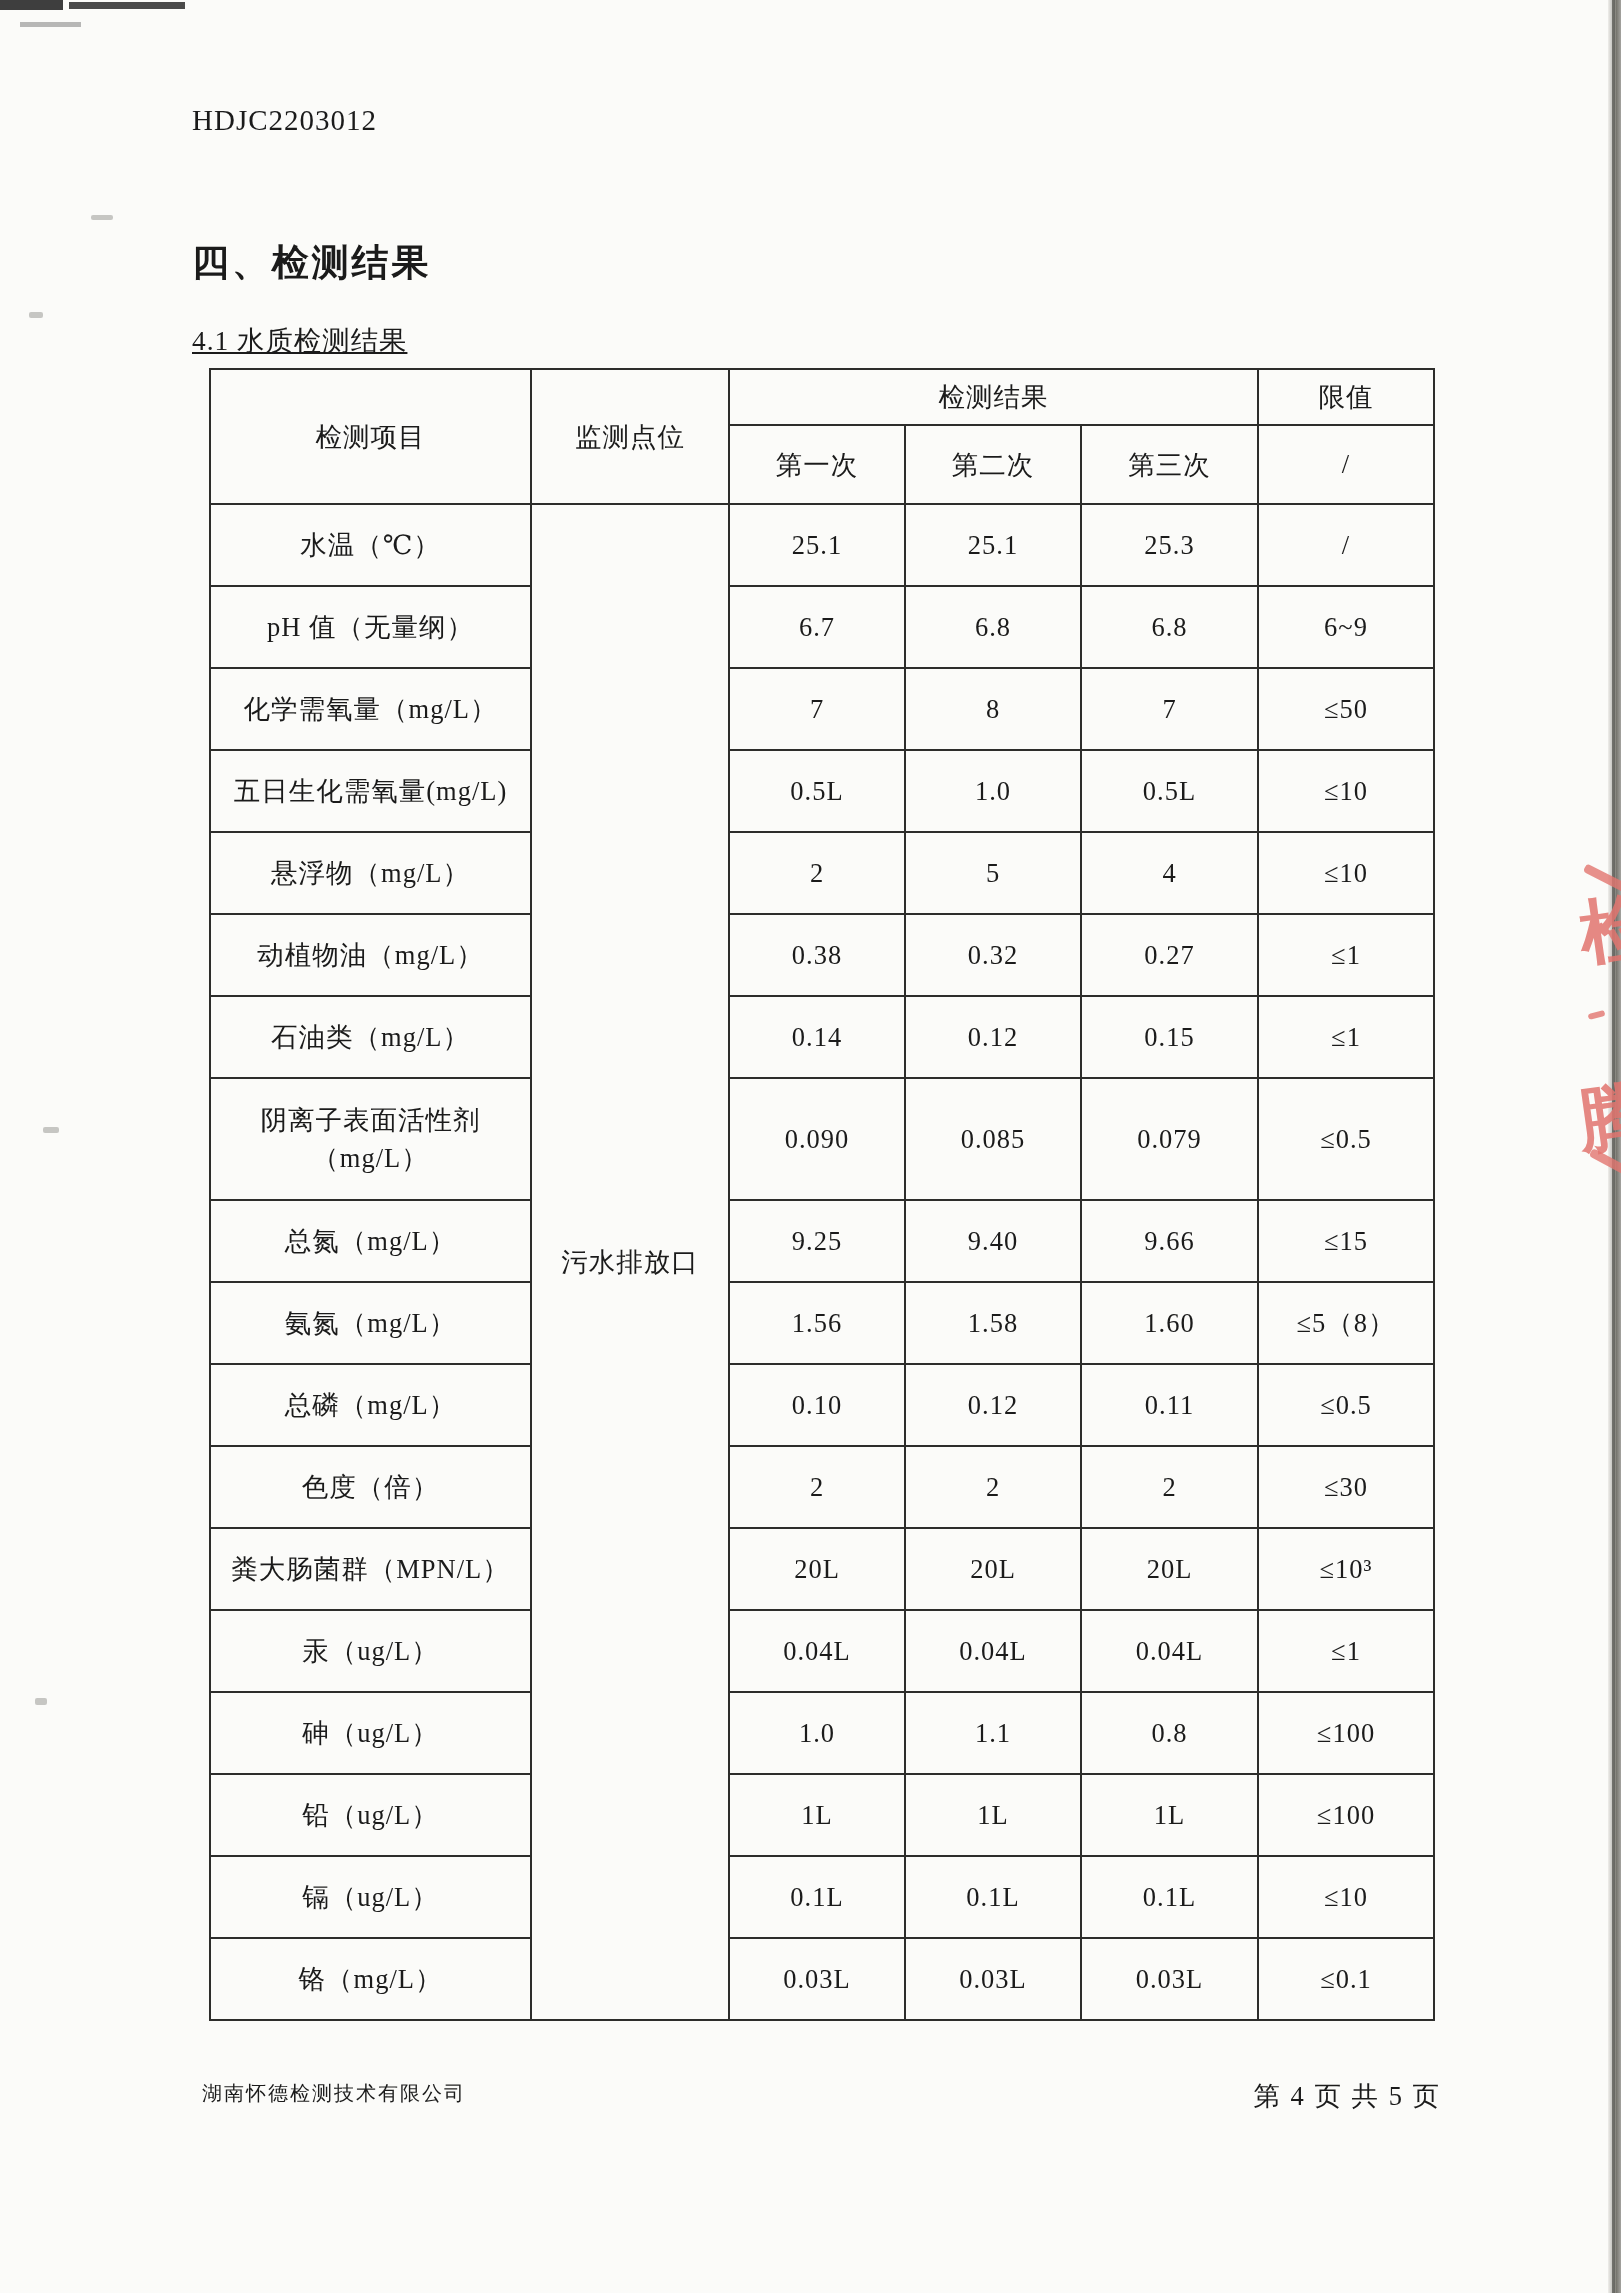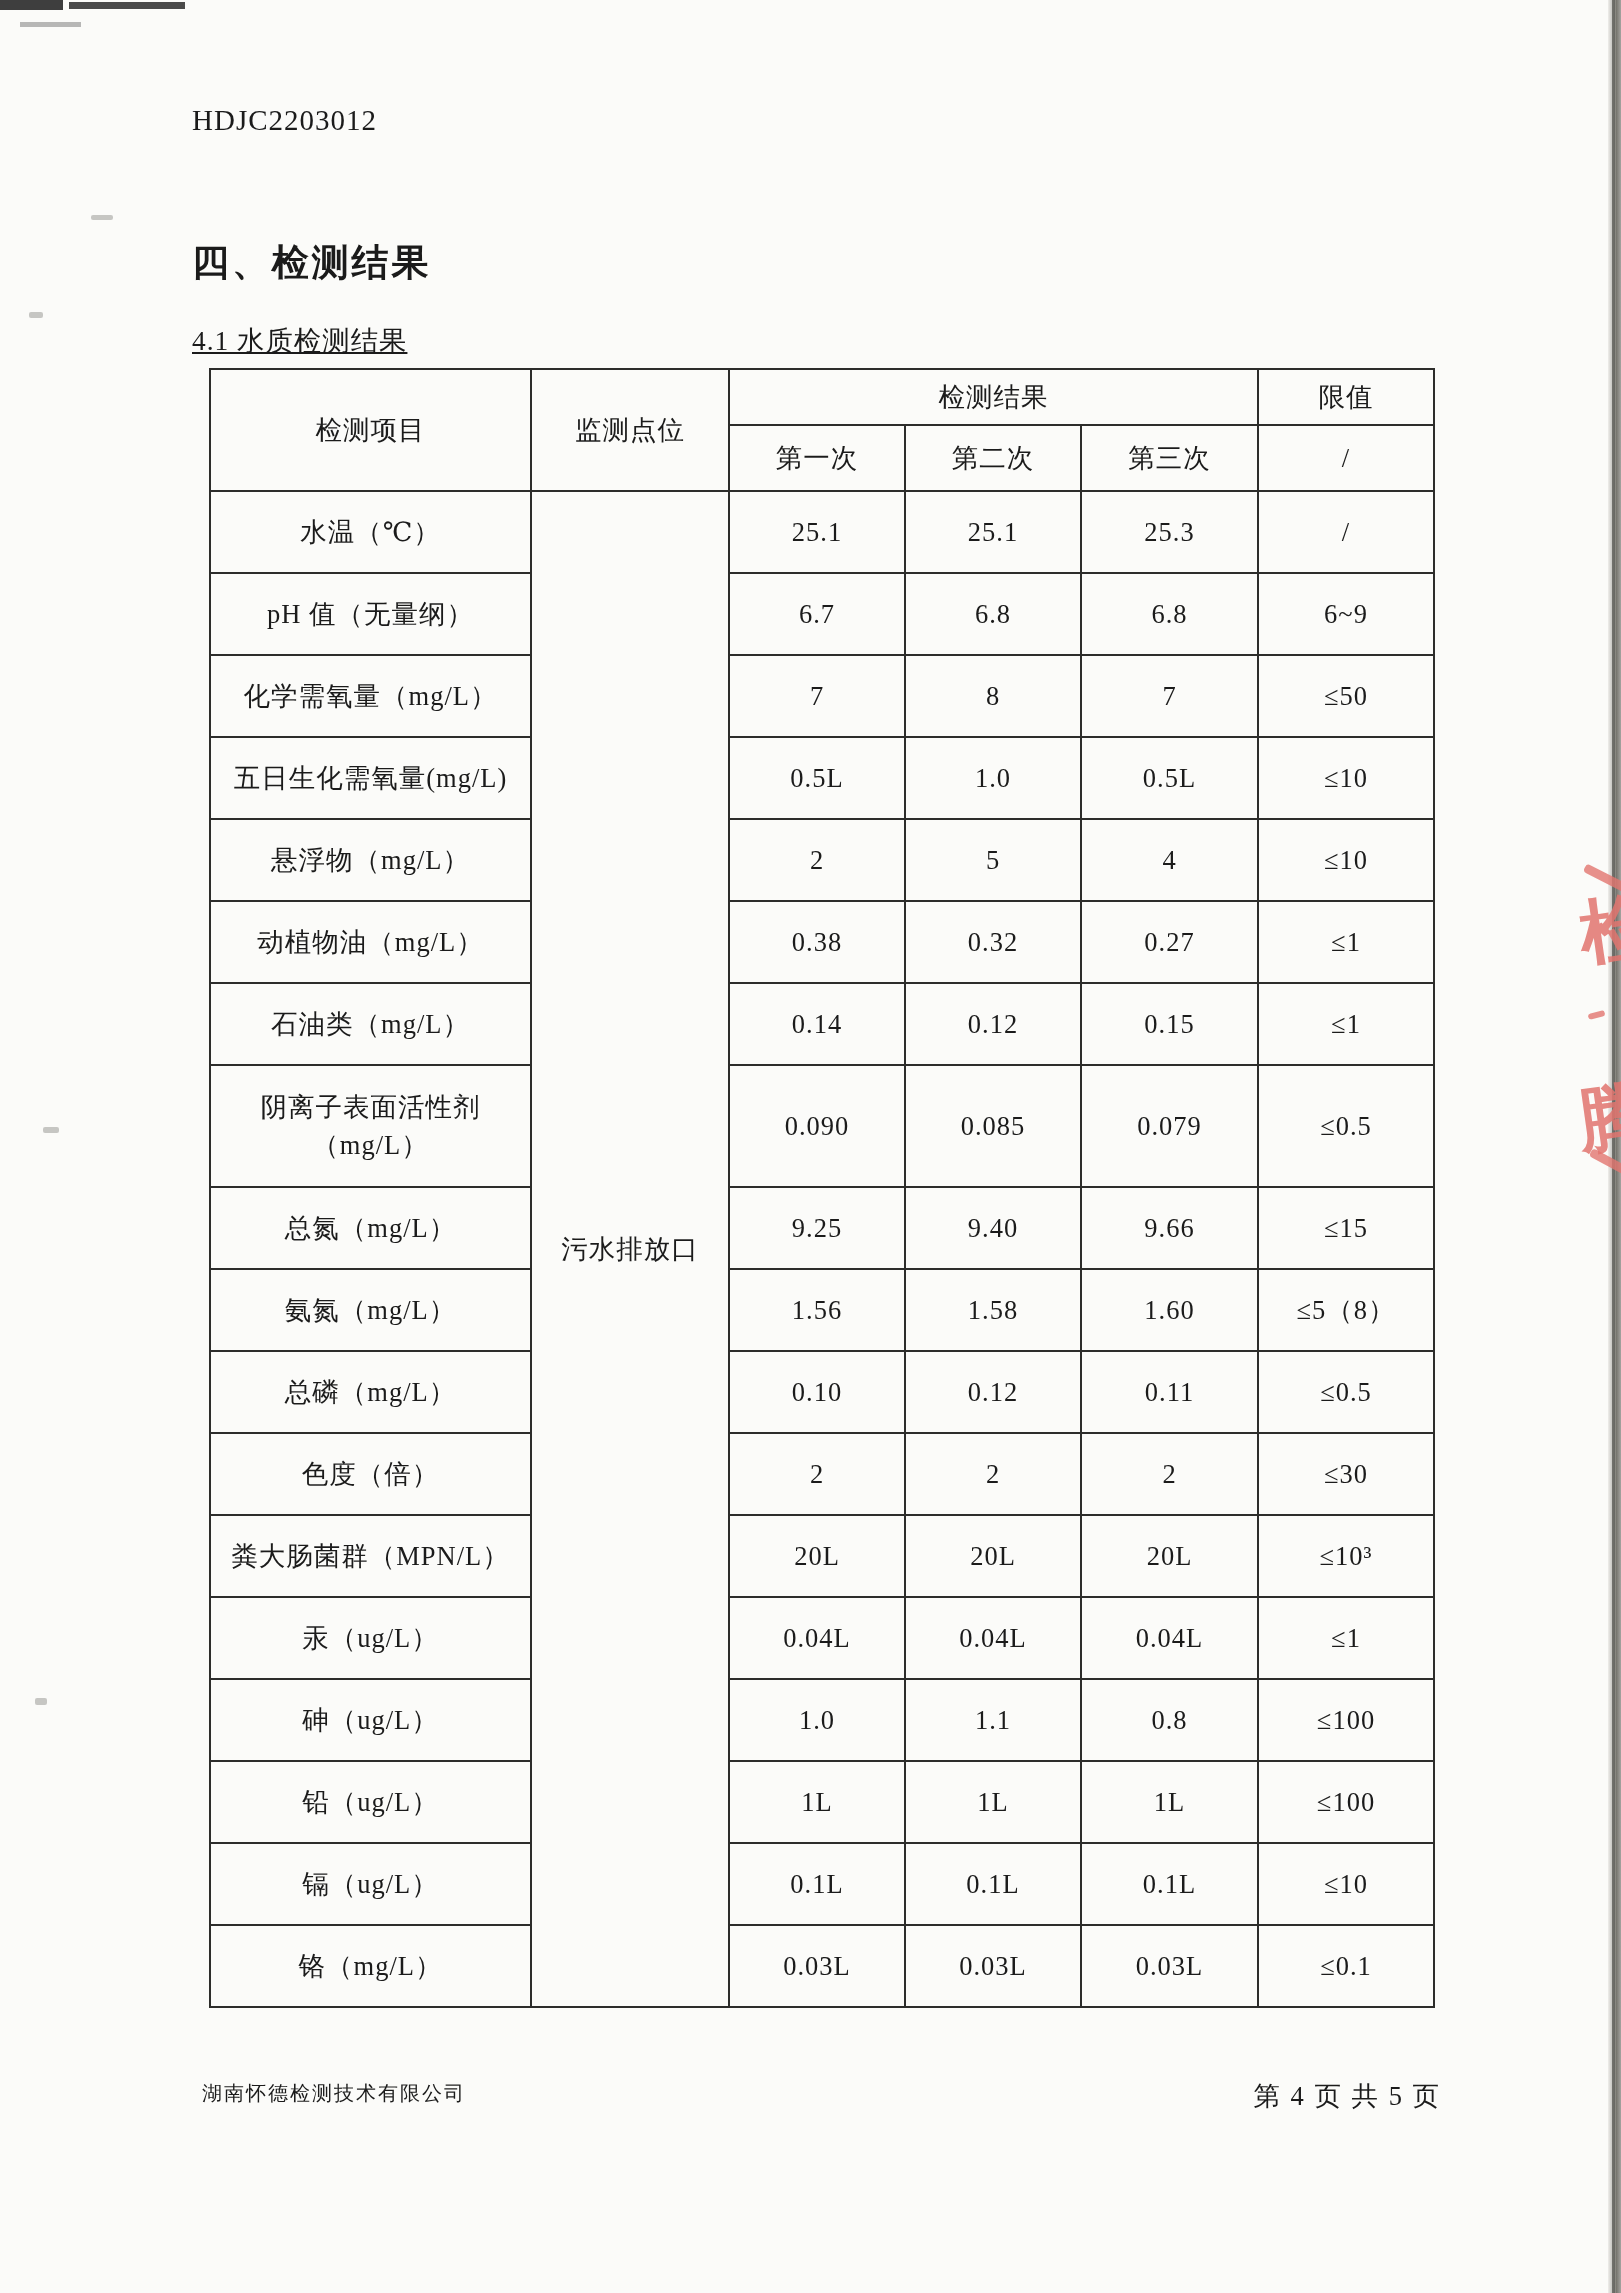--- a/index.html
+++ b/index.html
@@ -36,21 +36,21 @@
     border-collapse:collapse; table-layout:fixed;
   }
   table.results th, table.results td {
     border:2.5px solid #2d2d2b;
     text-align:center; vertical-align:middle;
     font-size:26.5px; font-weight:normal;
     padding:0 3.9px; letter-spacing:1px;
   }
   table.results { border:2.9px solid #262624; }
   thead tr.h1 th { height:56px; }
-  thead tr.h2 th { height:66px; }
+  thead tr.h2 th { height:79px; }
   tbody td { height:82px; }
   tr.tall td { height:122px; }
   td.c-item { white-space:pre-line; line-height:1.45; }
   td.c-point { font-size:27.4px; letter-spacing:2px; }
   
   .stamp-frag {
     position:absolute; color:#e2756f; opacity:.85;
     font-size:71px; font-weight:bold; line-height:1;
     transform:rotate(-8deg);
   }

